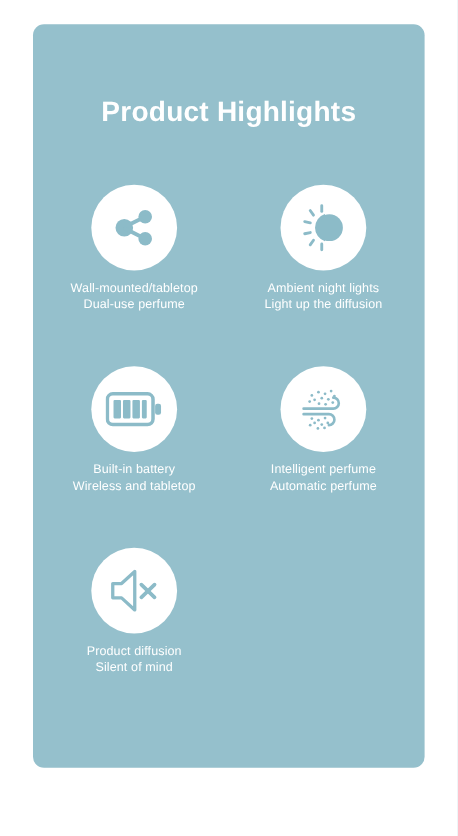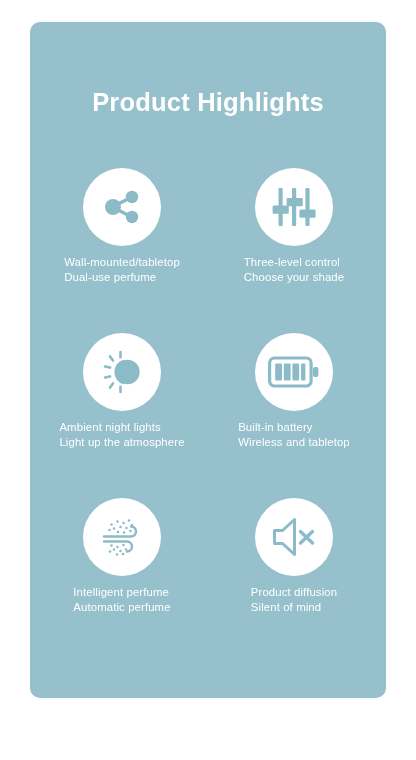--- a/index.html
+++ b/index.html
@@ -74,21 +74,21 @@
     justify-content: center;
     flex: 0 0 auto;
   }
 
   .icon-circle svg {
     display: block;
   }
 
   .feature-text {
     margin-top: 9px;
-    text-align: left;
+    text-align: center;
     color: #ffffff;
     font-size: 11.4px;
     line-height: 14.6px;
     letter-spacing: 0.1px;
     white-space: nowrap;
   }
 
   .feature-text .line2 {
     display: block;
   }
@@ -113,55 +113,39 @@
             <line x1="15" y1="22" x2="32" y2="13.5" stroke="#8cbbc8" stroke-width="3.6" stroke-linecap="round"></line>
             <line x1="15" y1="24" x2="32" y2="32.5" stroke="#8cbbc8" stroke-width="3.6" stroke-linecap="round"></line>
           </svg>
         </div>
         <div class="feature-text">
           <span>Wall-mounted/tabletop</span>
           <span class="line2">Dual-use perfume</span>
         </div>
       </div>
 
-      <div class="feature-cell">
-        <div class="icon-circle">
-          <svg width="44" height="44" viewBox="0 0 44 44">
-            <rect x="6.5" y="3" width="4.2" height="38" rx="1.2" fill="#8cbbc8"></rect>
-            <rect x="20.0" y="3" width="4.2" height="38" rx="1.2" fill="#8cbbc8"></rect>
-            <rect x="33.4" y="3" width="4.2" height="38" rx="1.2" fill="#8cbbc8"></rect>
-            <rect x="0.6" y="20.5" width="16.2" height="8.2" rx="1.2" fill="#8cbbc8"></rect>
-            <rect x="14.6" y="13.0" width="16.2" height="8.2" rx="1.2" fill="#8cbbc8"></rect>
-            <rect x="27.4" y="24.5" width="16.2" height="8.2" rx="1.2" fill="#8cbbc8"></rect>
-          </svg>
-        </div>
-        <div class="feature-text">
-          <span>Three-level control</span>
-          <span class="line2">Choose your shade</span>
-        </div>
-      </div>
 
       <div class="feature-cell">
         <div class="icon-circle">
           <svg width="46" height="46" viewBox="0 0 46 46">
             <g stroke="#8cbbc8" stroke-width="2.6" stroke-linecap="round">
               <line x1="21.5" y1="3.0" x2="21.5" y2="8.2"></line>
               <line x1="11.0" y1="7.4" x2="14.0" y2="11.6"></line>
               <line x1="6.0" y1="17.5" x2="11.1" y2="18.6"></line>
               <line x1="6.0" y1="28.5" x2="11.1" y2="27.4"></line>
               <line x1="11.0" y1="38.6" x2="14.0" y2="34.4"></line>
               <line x1="21.5" y1="43.0" x2="21.5" y2="37.8"></line>
             </g>
             <circle cx="28.5" cy="23" r="12.2" fill="#8cbbc8"></circle>
             <path d="M 24.6 11.4 A 12.2 12.2 0 0 0 24.6 34.6 A 13.1 13.1 0 0 1 24.6 11.4 Z" fill="#ffffff" stroke="#8cbbc8" stroke-width="1.6"></path>
           </svg>
         </div>
         <div class="feature-text">
           <span>Ambient night lights</span>
-          <span class="line2">Light up the atmosphere</span>
+          <span class="line2">Light up the diffusion</span>
         </div>
       </div>
 
       <div class="feature-cell">
         <div class="icon-circle">
           <svg width="52" height="36" viewBox="0 0 52 36">
             <rect x="1.6" y="4.0" width="41.5" height="28" rx="5" fill="none" stroke="#8cbbc8" stroke-width="3.2"></rect>
             <rect x="45.0" y="13.0" width="5.4" height="10" rx="2" fill="#8cbbc8"></rect>
             <rect x="7.2" y="9.6" width="6.8" height="16.8" rx="1" fill="#8cbbc8"></rect>
             <rect x="15.8" y="9.6" width="6.8" height="16.8" rx="1" fill="#8cbbc8"></rect>

